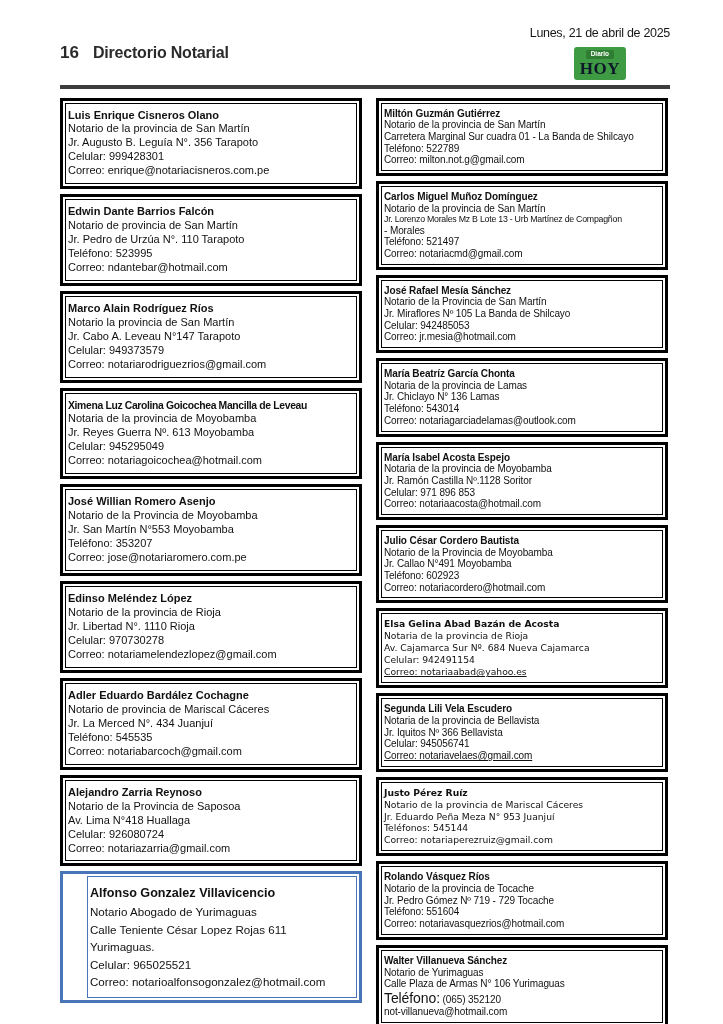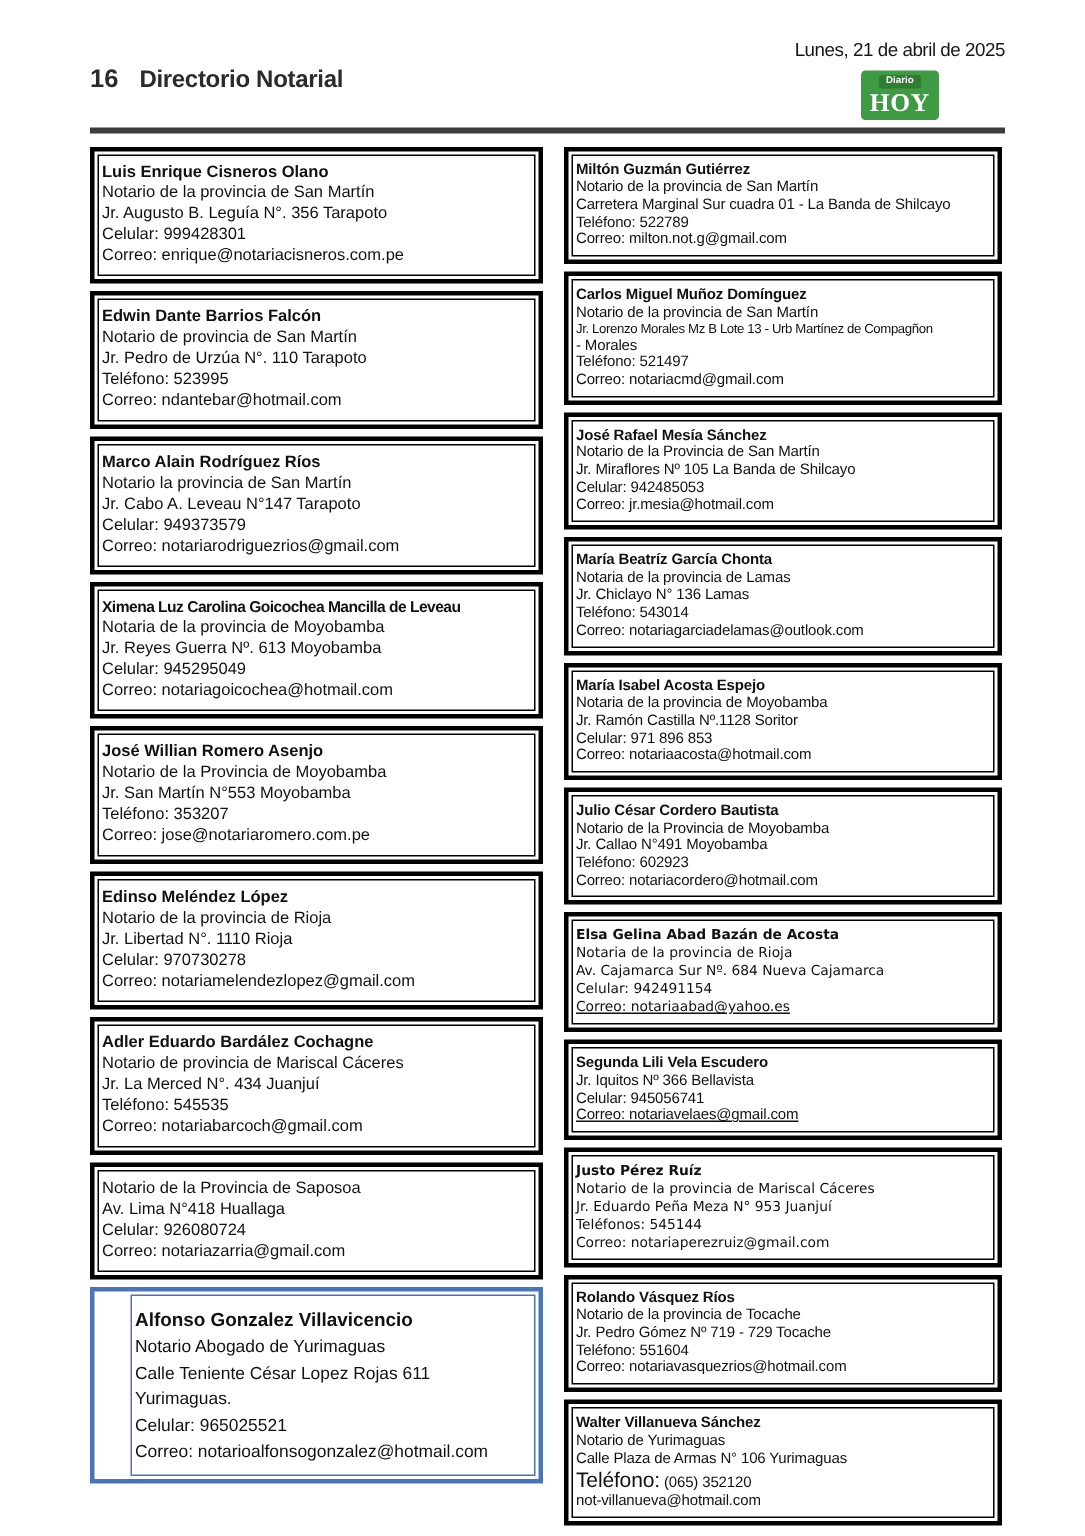--- a/index.html
+++ b/index.html
@@ -15,21 +15,21 @@
   .page-num{font-size:17px;font-weight:bold;color:#2b2b2b;}
   .page-title{font-size:16px;font-weight:bold;color:#2b2b2b;letter-spacing:-0.2px;}
   .hdr-right{display:flex;align-items:center;gap:7px;flex-direction:column;}
   .hdr-date{font-size:12.5px;color:#161616;letter-spacing:-0.3px;}
   .logo{
     width:52px;height:33px;background:var(--logo-green,#3f9a44);border-radius:3px;
     display:flex;flex-direction:column;align-items:center;justify-content:center;line-height:1;
   }
   .logo-top{font-size:6.5px;font-weight:bold;color:#fff;background:var(--logo-green-dark,#2e7d32);
     padding:1px 5px;border-radius:2px;margin-bottom:1px;}
-  .logo-main{font-size:17px;font-weight:bold;color:#ffffff;font-family:"Liberation Serif",serif;letter-spacing:0.5px;}
+  .logo-main{font-size:17px;font-weight:bold;color:#0f172a;font-family:"Liberation Serif",serif;letter-spacing:0.5px;}
   .rule{height:3.5px;background:#3d3d3d;margin-bottom:9px;}
   
   .cols{display:flex;gap:14px;align-items:flex-start;}
   .col{display:flex;flex-direction:column;gap:5px;}
   .col-left{width:302px;}
   .col-right{width:292px;}
   
   .card{border:3px solid #000;padding:2px;background:#fff;box-sizing:border-box;}
   .card-inner{border:1px solid #000;text-align:left;padding:4px 2px;}
   .card-name{font-weight:bold;}
@@ -133,20 +133,21 @@
             <div class="card-inner">
               <div class="card-name">Adler Eduardo Bardález Cochagne</div>
               <div class="card-line">Notario de provincia de Mariscal Cáceres</div>
               <div class="card-line">Jr. La Merced N°. 434 Juanjuí</div>
               <div class="card-line">Teléfono: 545535</div>
               <div class="card-line">Correo: notariabarcoch@gmail.com</div>
             </div>
           </div>
           <div class="card">
             <div class="card-inner">
+              <div class="card-name">Alejandro Zarria Reynoso</div>
               <div class="card-line">Notario de la Provincia de Saposoa</div>
               <div class="card-line">Av. Lima N°418 Huallaga</div>
               <div class="card-line">Celular: 926080724</div>
               <div class="card-line">Correo: notariazarria@gmail.com</div>
             </div>
           </div>
           <div class="card blue">
             <div class="card-inner">
               <div class="card-name">Alfonso Gonzalez Villavicencio</div>
               <div class="card-line">Notario Abogado de Yurimaguas</div>
@@ -217,20 +218,21 @@
               <div class="card-name">Elsa Gelina Abad Bazán de Acosta</div>
               <div class="card-line">Notaria de la provincia de Rioja</div>
               <div class="card-line">Av. Cajamarca Sur Nº. 684 Nueva Cajamarca</div>
               <div class="card-line">Celular: 942491154</div>
               <div class="card-line underline">Correo: notariaabad@yahoo.es</div>
             </div>
           </div>
           <div class="card">
             <div class="card-inner">
               <div class="card-name">Segunda Lili Vela Escudero</div>
+              <div class="card-line">Notaria de la provincia de Bellavista</div>
               <div class="card-line">Jr. Iquitos Nº 366 Bellavista</div>
               <div class="card-line">Celular: 945056741</div>
               <div class="card-line underline">Correo: notariavelaes@gmail.com</div>
             </div>
           </div>
           <div class="card alt">
             <div class="card-inner">
               <div class="card-name">Justo Pérez Ruíz</div>
               <div class="card-line">Notario de la provincia de Mariscal Cáceres</div>
               <div class="card-line">Jr. Eduardo Peña Meza N° 953 Juanjuí</div>

